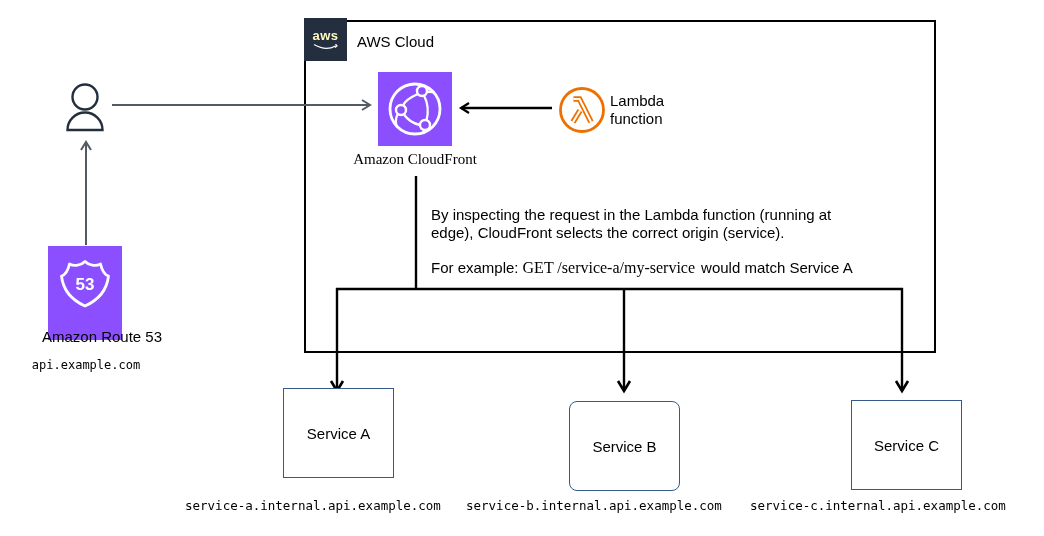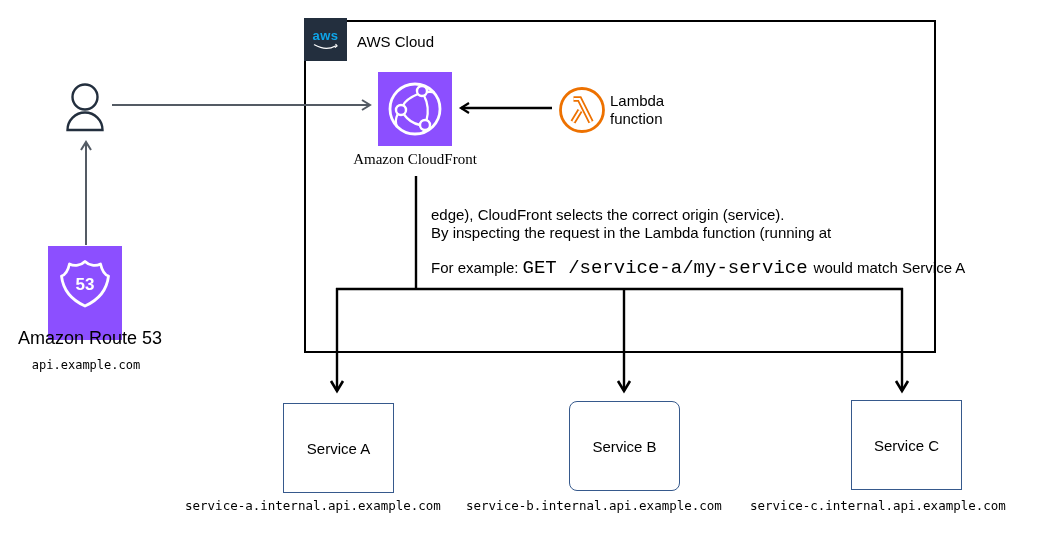--- a/index.html
+++ b/index.html
@@ -10,21 +10,21 @@
   .abs{position:absolute;}
   svg{display:block;}
 
   
   .aws-box{left:304px;top:20px;width:632px;height:333px;border:2px solid #000;box-sizing:border-box;background:transparent;}
   .connectors{left:0;top:0;}
 
   
   .aws-logo{left:304px;top:18px;width:43px;height:43px;background:var(--aws-dark-navy,#232F3E);
     display:flex;flex-direction:column;align-items:center;justify-content:center;}
-  .aws-logo-text{color:#0ea5e9;font-weight:bold;font-size:13px;line-height:13px;letter-spacing:.5px;}
+  .aws-logo-text{color:#fef9c3;font-weight:bold;font-size:13px;line-height:13px;letter-spacing:.5px;}
   .aws-smile{width:26px;height:8px;margin-top:1px;}
   .aws-smile path{stroke:#fff;stroke-width:1.6;fill:none;stroke-linecap:round;}
 
   .aws-cloud-label{left:357px;top:33px;font-size:15px;}
 
   
   .cf-icon{left:378px;top:72px;width:74px;height:74px;background:var(--aws-purple,#8C4FFF);}
   .cf-icon .wline{stroke:#fff;fill:none;}
   .cf-icon .node{stroke:#fff;fill:var(--aws-purple,#8C4FFF);}
   .cf-label{left:330px;top:151px;width:170px;text-align:center;font-size:15px;font-family:Liberation Serif, serif;}
@@ -37,32 +37,32 @@
   .lambda-label{left:610px;top:92px;width:70px;font-size:15px;line-height:18px;}
 
   
   .user-icon{left:65px;top:80px;width:40px;height:52px;}
   .user-icon .u{stroke:var(--aws-dark-navy,#232F3E);stroke-width:2.4;fill:#fff;}
 
   
   .r53-icon{left:48px;top:246px;width:74px;height:94px;background:var(--aws-purple,#8C4FFF);}
   .r53-icon path{stroke:#fff;stroke-width:2.8;fill:none;stroke-linejoin:round;}
   .r53-icon text{fill:#fff;font-family:"Liberation Sans",sans-serif;font-size:17px;font-weight:bold;text-anchor:middle;}
-  .r53-label{left:4px;top:328px;width:172px;text-align:center;font-size:18px;}
+  .r53-label{left:16px;top:328px;width:172px;text-align:center;font-size:15px;}
   .r53-domain{left:0;top:358px;width:172px;text-align:center;font-family:"DejaVu Sans Mono",monospace;font-size:12px;}
 
   
   .annotation{left:431px;top:206px;font-size:15px;line-height:18px;}
   .annotation .example{margin-top:17px;}
-  .code{font-family:Liberation Mono, monospace;font-size:19px;margin:0 6px 0 4px;}
+  .code{font-family:Liberation Serif, serif;font-size:16px;margin:0 6px 0 4px;}
 
   
   .svc-box{width:111px;height:90px;border:1.5px solid var(--service-box-border,#36598C);box-sizing:border-box;
     display:flex;align-items:center;justify-content:center;font-size:15px;background:#fff;}
-  .svc-a{left:283px;top:403px;}
+  .svc-a{left:283px;top:388px;}
   .svc-b{left:569px;top:401px;border-radius:8px;}
   .svc-c{left:851px;top:400px;}
   .svc-domain{top:498px;width:280px;text-align:left;font-family:"DejaVu Sans Mono",monospace;font-size:12.5px;}
   .dom-a{left:185px;}
   .dom-b{left:466px;}
   .dom-c{left:750px;}
 
   
   .gray-line{stroke:var(--arrow-gray,#545B64);stroke-width:2;fill:none;}
   .black-line{stroke:#000;stroke-width:2.4;fill:none;}
@@ -134,22 +134,22 @@
   <div class="abs lambda-icon">
     <svg width="50" height="50" viewBox="0 0 50 50">
       <circle cx="25" cy="25" r="21.5"></circle>
       <path class="lam-outer" d="M16.5 14 L22.5 14 L34 37 M23 25.5 L16 37"></path>
       <path class="lam-inner" d="M16.5 14 L22.5 14 L34 37 M23 25.5 L16 37"></path>
     </svg>
   </div>
   <div class="abs lambda-label">Lambda function</div>
 
   <div class="abs annotation">
+    <div>By inspecting the request in the Lambda function (running at</div>
     <div>edge), CloudFront selects the correct origin (service).</div>
-    <div>By inspecting the request in the Lambda function (running at</div>
     <div class="example"><span>For example:</span><span class="code">GET /service-a/my-service</span><span>would match Service A</span></div>
   </div>
 
   <div class="abs r53-icon">
     <svg width="74" height="74" viewBox="0 0 74 74">
       <path d="M37 15.5 C33 19.5 26.5 20.5 21.5 18 C20 24.5 17 29 13.5 30 C15 43 22.5 53.5 37 60 C51.5 53.5 59 43 60.5 30 C57 29 54 24.5 52.5 18 C47.5 20.5 41 19.5 37 15.5 Z"></path>
       <text x="37" y="44">53</text>
     </svg>
   </div>
   <div class="abs r53-label">Amazon Route 53</div>

